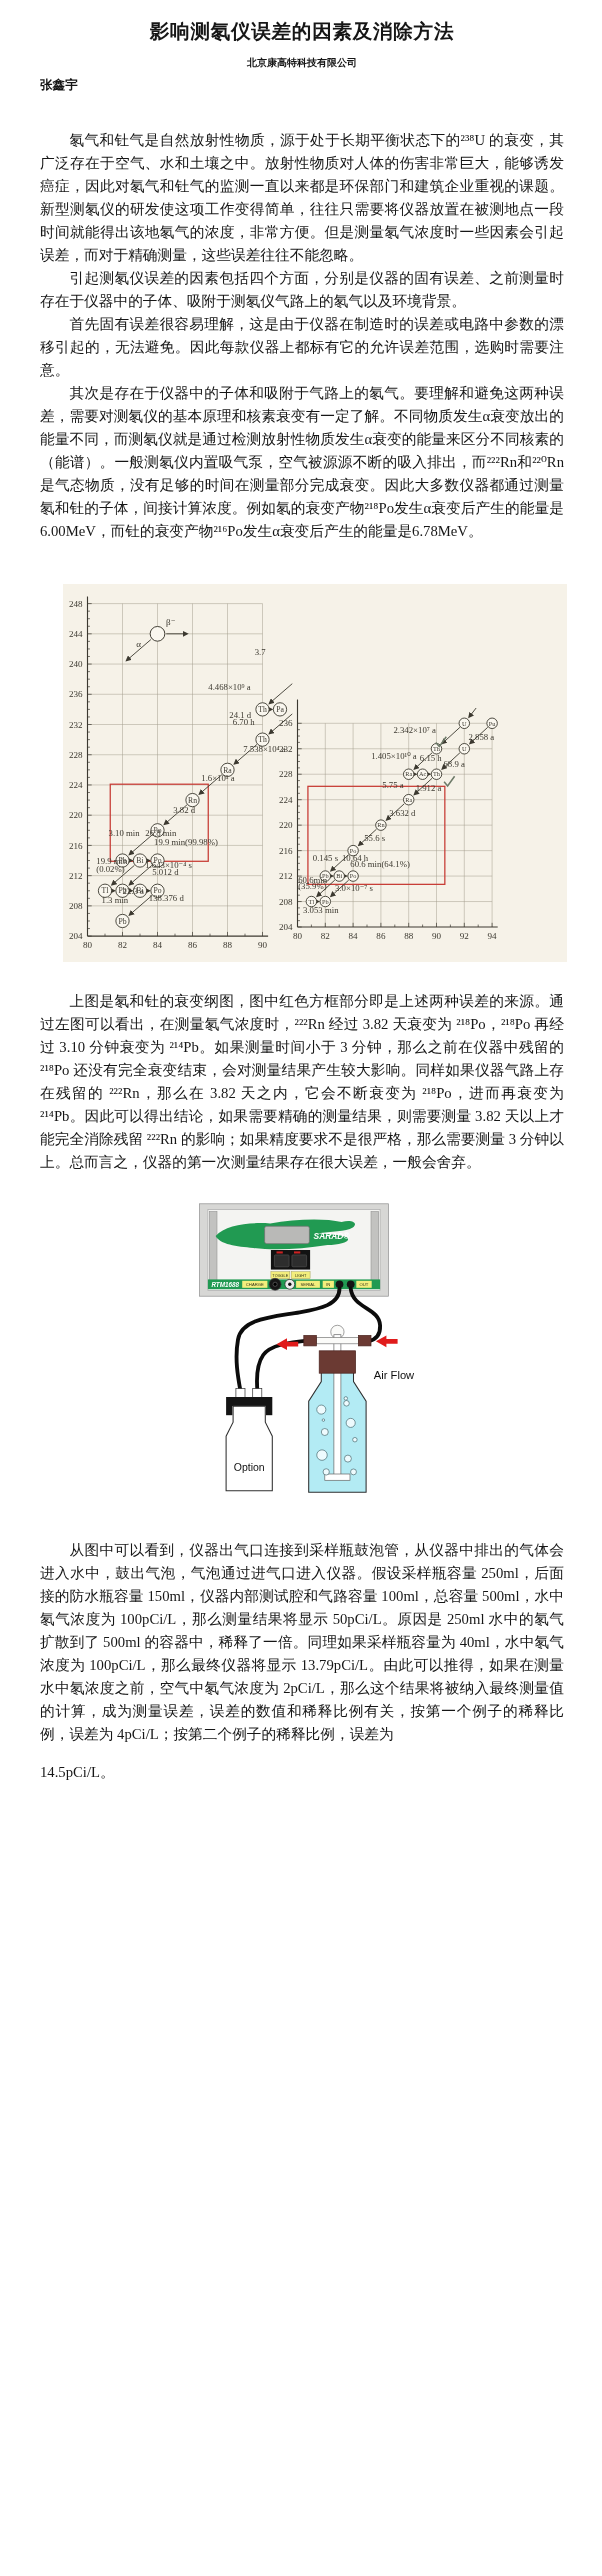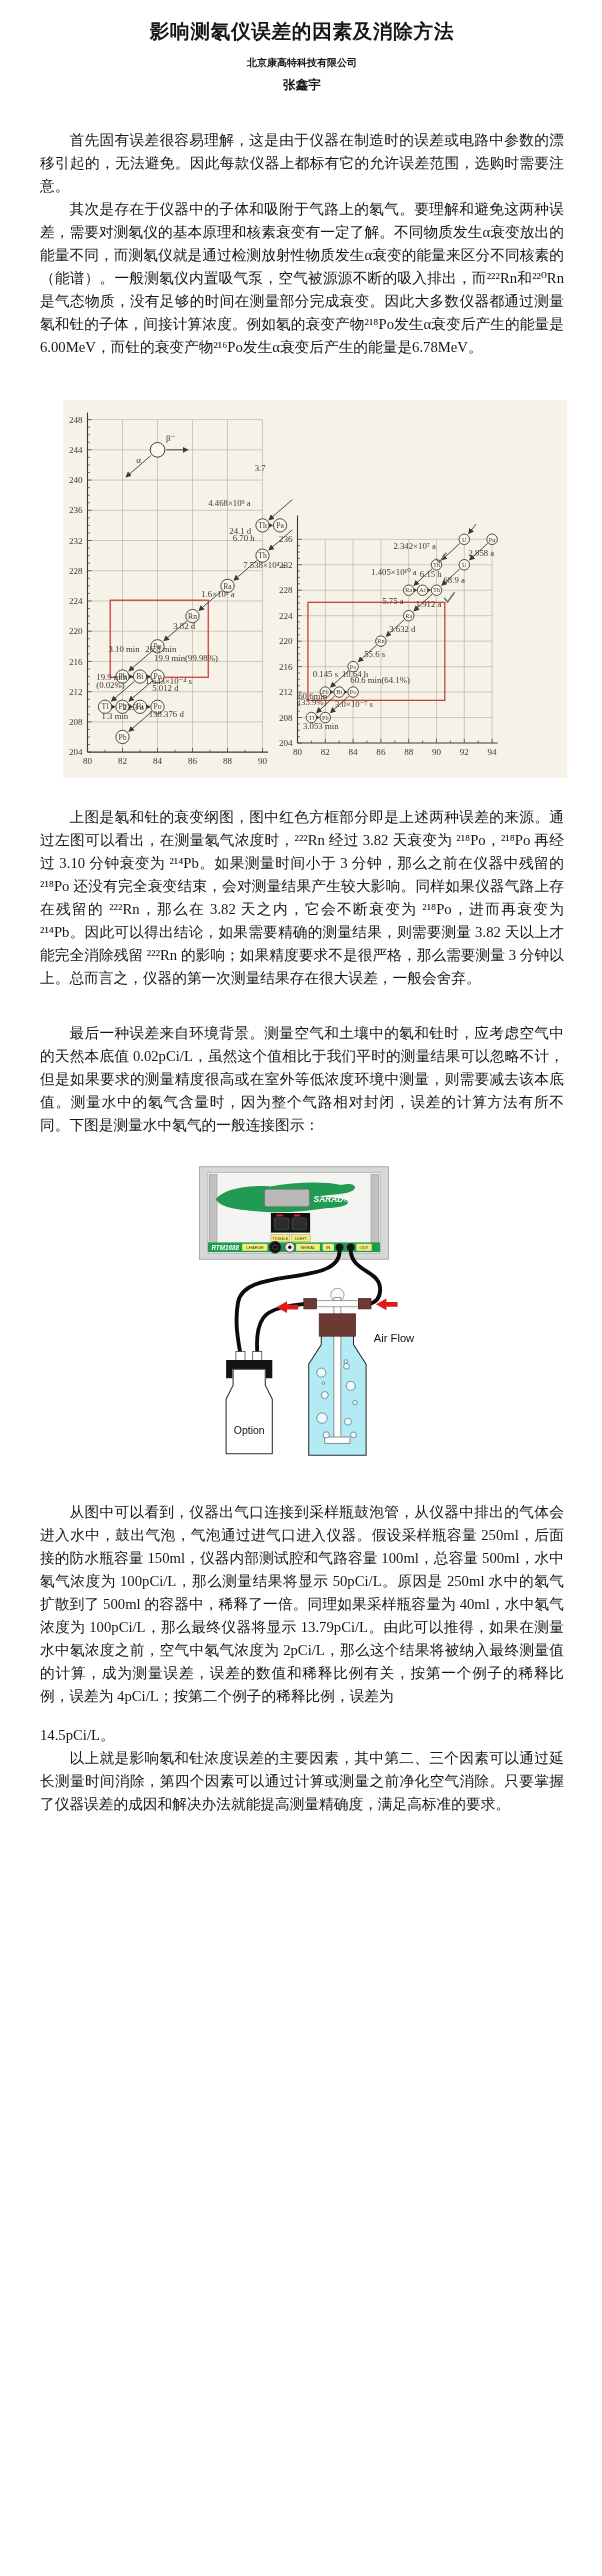--- a/index.html
+++ b/index.html
@@ -1,20 +1,20 @@
 <!DOCTYPE html>
 <html style="font-size:11.2px"><head>
 <meta charset="utf-8">
 <style>
   html,body{margin:0;padding:0;background:#ffffff;}
   body{width:602px;font-family:"Liberation Serif","DejaVu Serif",serif;color:#161616;}
   .page{width:602px;box-sizing:border-box;padding:12.6px 38px 28px 40px;}
   .title{font-size:19.6px;font-weight:bold;text-align:center;margin:5.6px 0 11.2px 0;letter-spacing:0.7px;}
   .company{font-size:10px;font-weight:bold;text-align:center;margin:1.4px 0 0 0;}
-  .author{font-size:12.6px;font-weight:bold;text-align:center;margin:7px 0 8px 0;}
+  .author{font-size:12.6px;font-weight:bold;text-align:left;margin:7px 0 8px 0;}
   .body-text{margin-top:35px;}
   p.para{font-size:14.7px;line-height:23px;text-align:justify;text-indent:2em;margin:0;
          font-family:"Liberation Serif","DejaVu Serif",serif;}
   p.no-indent{text-indent:0;margin-top:15.4px;}
   p.gap-before{margin-top:31.5px;}
   figure{margin:0;}
   .fig1{margin:41px 0 28px 23px;width:504px;}
   .fig2{margin:17px 0 0 23px;width:504px;text-align:center;}
   .fig1 svg{display:block;background:#f6f2e8;}
   .fig2 svg{display:block;background:#ffffff;}
@@ -23,20 +23,22 @@
 </head>
 <body>
 
 <div class="page">
 
   <h1 class="title">影响测氡仪误差的因素及消除方法</h1>
   <div class="company">北京康高特科技有限公司</div>
   <div class="author">张鑫宇</div>
 
   <div class="body-text">
+    <p class="para">氡气和钍气是自然放射性物质，源于处于长期平衡状态下的²³⁸U 的衰变，其广泛存在于空气、水和土壤之中。放射性物质对人体的伤害非常巨大，能够诱发癌症，因此对氡气和钍气的监测一直以来都是环保部门和建筑企业重视的课题。新型测氡仪的研发使这项工作变得简单，往往只需要将仪器放置在被测地点一段时间就能得出该地氡气的浓度，非常方便。但是测量氡气浓度时一些因素会引起误差，而对于精确测量，这些误差往往不能忽略。</p>
+    <p class="para">引起测氡仪误差的因素包括四个方面，分别是仪器的固有误差、之前测量时存在于仪器中的子体、吸附于测氡仪气路上的氡气以及环境背景。</p>
     <p class="para">首先固有误差很容易理解，这是由于仪器在制造时的误差或电路中参数的漂移引起的，无法避免。因此每款仪器上都标有它的允许误差范围，选购时需要注意。</p>
     <p class="para">其次是存在于仪器中的子体和吸附于气路上的氡气。要理解和避免这两种误差，需要对测氡仪的基本原理和核素衰变有一定了解。不同物质发生α衰变放出的能量不同，而测氡仪就是通过检测放射性物质发生α衰变的能量来区分不同核素的（能谱）。一般测氡仪内置吸气泵，空气被源源不断的吸入排出，而²²²Rn和²²⁰Rn是气态物质，没有足够的时间在测量部分完成衰变。因此大多数仪器都通过测量氡和钍的子体，间接计算浓度。例如氡的衰变产物²¹⁸Po发生α衰变后产生的能量是6.00MeV，而钍的衰变产物²¹⁶Po发生α衰变后产生的能量是6.78MeV。</p>
 
     <figure class="fig1">
       <svg id="fig1" width="504" height="378" viewBox="0 0 720 540">
           <rect x="0" y="0" width="720" height="540" fill="#f6f2e8"></rect>
           <defs>
             <marker id="ah" viewBox="0 0 10 10" refX="7" refY="5" markerWidth="6.5" markerHeight="6.5" orient="auto">
               <path d="M0,0 L10,5 L0,10 Z" fill="#3c3930"></path>
             </marker>
@@ -347,21 +349,20 @@
             <text x="335.9928571428571" y="436.34687499999995" font-family="&quot;Liberation Serif&quot;,&quot;DejaVu Serif&quot;,serif" fill="#3c3930" font-size="12.5">(35.9%)</text>
             <text x="388.61428571428576" y="439.07500000000005" font-family="&quot;Liberation Serif&quot;,&quot;DejaVu Serif&quot;,serif" fill="#3c3930" font-size="12.5">3.0×10⁻⁷ s</text>
             <text x="342.94285714285724" y="469.9937500000001" font-family="&quot;Liberation Serif&quot;,&quot;DejaVu Serif&quot;,serif" fill="#3c3930" font-size="12.5">3.053 min</text>
             <path d="M532.5285714285714,226.28125 l5,6 l10,-14" stroke="#6d7a68" stroke-width="2.2" fill="none"></path>
             <path d="M544.4428571428573,282.6624999999999 l5,6 l10,-14" stroke="#6d7a68" stroke-width="2.2" fill="none"></path>
           </g>
         </svg>
     </figure>
 
     <p class="para">上图是氡和钍的衰变纲图，图中红色方框部分即是上述两种误差的来源。通过左图可以看出，在测量氡气浓度时，²²²Rn 经过 3.82 天衰变为 ²¹⁸Po，²¹⁸Po 再经过 3.10 分钟衰变为 ²¹⁴Pb。如果测量时间小于 3 分钟，那么之前在仪器中残留的 ²¹⁸Po 还没有完全衰变结束，会对测量结果产生较大影响。同样如果仪器气路上存在残留的 ²²²Rn，那么在 3.82 天之内，它会不断衰变为 ²¹⁸Po，进而再衰变为 ²¹⁴Pb。因此可以得出结论，如果需要精确的测量结果，则需要测量 3.82 天以上才能完全消除残留 ²²²Rn 的影响；如果精度要求不是很严格，那么需要测量 3 分钟以上。总而言之，仪器的第一次测量结果存在很大误差，一般会舍弃。</p>
-    <p class="para gap-before">最后一种误差来自环境背景。测量空气和土壤中的氡和钍时，应考虑空气中的天然本底值 0.02pCi/L，虽然这个值相比于我们平时的测量结果可以忽略不计，但是如果要求的测量精度很高或在室外等低浓度环境中测量，则需要减去该本底值。测量水中的氡气含量时，因为整个气路相对封闭，误差的计算方法有所不同。下图是测量水中氡气的一般连接图示：</p>
 
     <figure class="fig2">
       <svg id="fig2" width="504" height="335" viewBox="0 0 720 478">
 
         <g>
           <rect x="195" y="18" width="270" height="132" fill="#d7d7d5" stroke="#8f8f8f"></rect>
           <rect x="207" y="26" width="246" height="116" fill="#f4f4f2" stroke="#ababab"></rect>
           <rect x="209" y="29" width="11" height="110" fill="#c2c2c0" stroke="#8f8f8f" stroke-width="0.8"></rect>
           <rect x="440" y="29" width="11" height="110" fill="#c2c2c0" stroke="#8f8f8f" stroke-width="0.8"></rect>
           <path fill="#219a52" d="M218,64 C232,48 266,44 296,46 C330,40 372,38 398,44 C414,40 422,46 414,52
@@ -437,16 +438,15 @@
           <rect x="233" y="294" width="9" height="26" fill="#141414"></rect>
           <rect x="290" y="294" width="9" height="26" fill="#141414"></rect>
           <path d="M243,307 L243,330 L233,350 L233,428 L299,428 L299,350 L289,330 L289,307 Z" fill="#ffffff" stroke="#2f2f2f" stroke-width="1.5"></path>
           <text x="266" y="400" font-size="15" text-anchor="middle" fill="#111111" class="dev-label">Option</text>
         </g>
       </svg>
     </figure>
 
     <p class="para" style="margin-top:12.6px;">从图中可以看到，仪器出气口连接到采样瓶鼓泡管，从仪器中排出的气体会进入水中，鼓出气泡，气泡通过进气口进入仪器。假设采样瓶容量 250ml，后面接的防水瓶容量 150ml，仪器内部测试腔和气路容量 100ml，总容量 500ml，水中氡气浓度为 100pCi/L，那么测量结果将显示 50pCi/L。原因是 250ml 水中的氡气扩散到了 500ml 的容器中，稀释了一倍。同理如果采样瓶容量为 40ml，水中氡气浓度为 100pCi/L，那么最终仪器将显示 13.79pCi/L。由此可以推得，如果在测量水中氡浓度之前，空气中氡气浓度为 2pCi/L，那么这个结果将被纳入最终测量值的计算，成为测量误差，误差的数值和稀释比例有关，按第一个例子的稀释比例，误差为 4pCi/L；按第二个例子的稀释比例，误差为</p>
     <p class="para no-indent">14.5pCi/L。</p>
-    <p class="para">以上就是影响氡和钍浓度误差的主要因素，其中第二、三个因素可以通过延长测量时间消除，第四个因素可以通过计算或测量之前净化空气消除。只要掌握了仪器误差的成因和解决办法就能提高测量精确度，满足高标准的要求。</p>
   </div>
 </div>
 
 
 </body></html>

